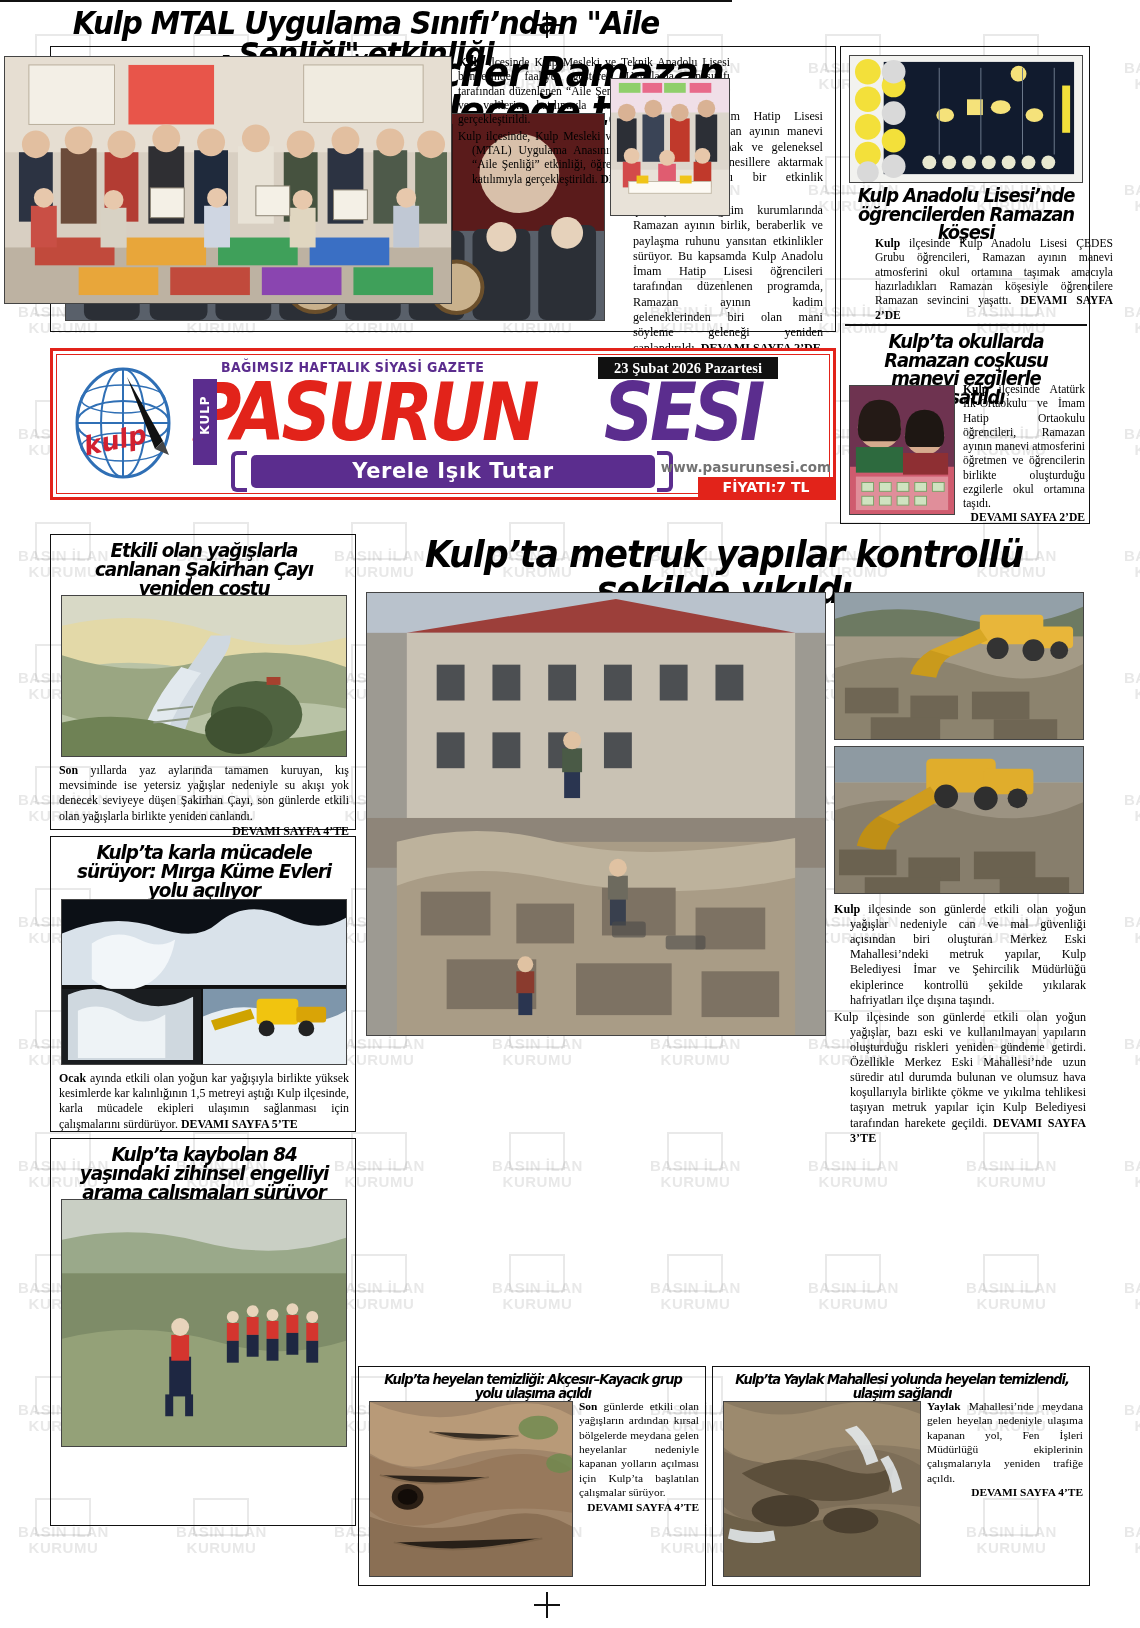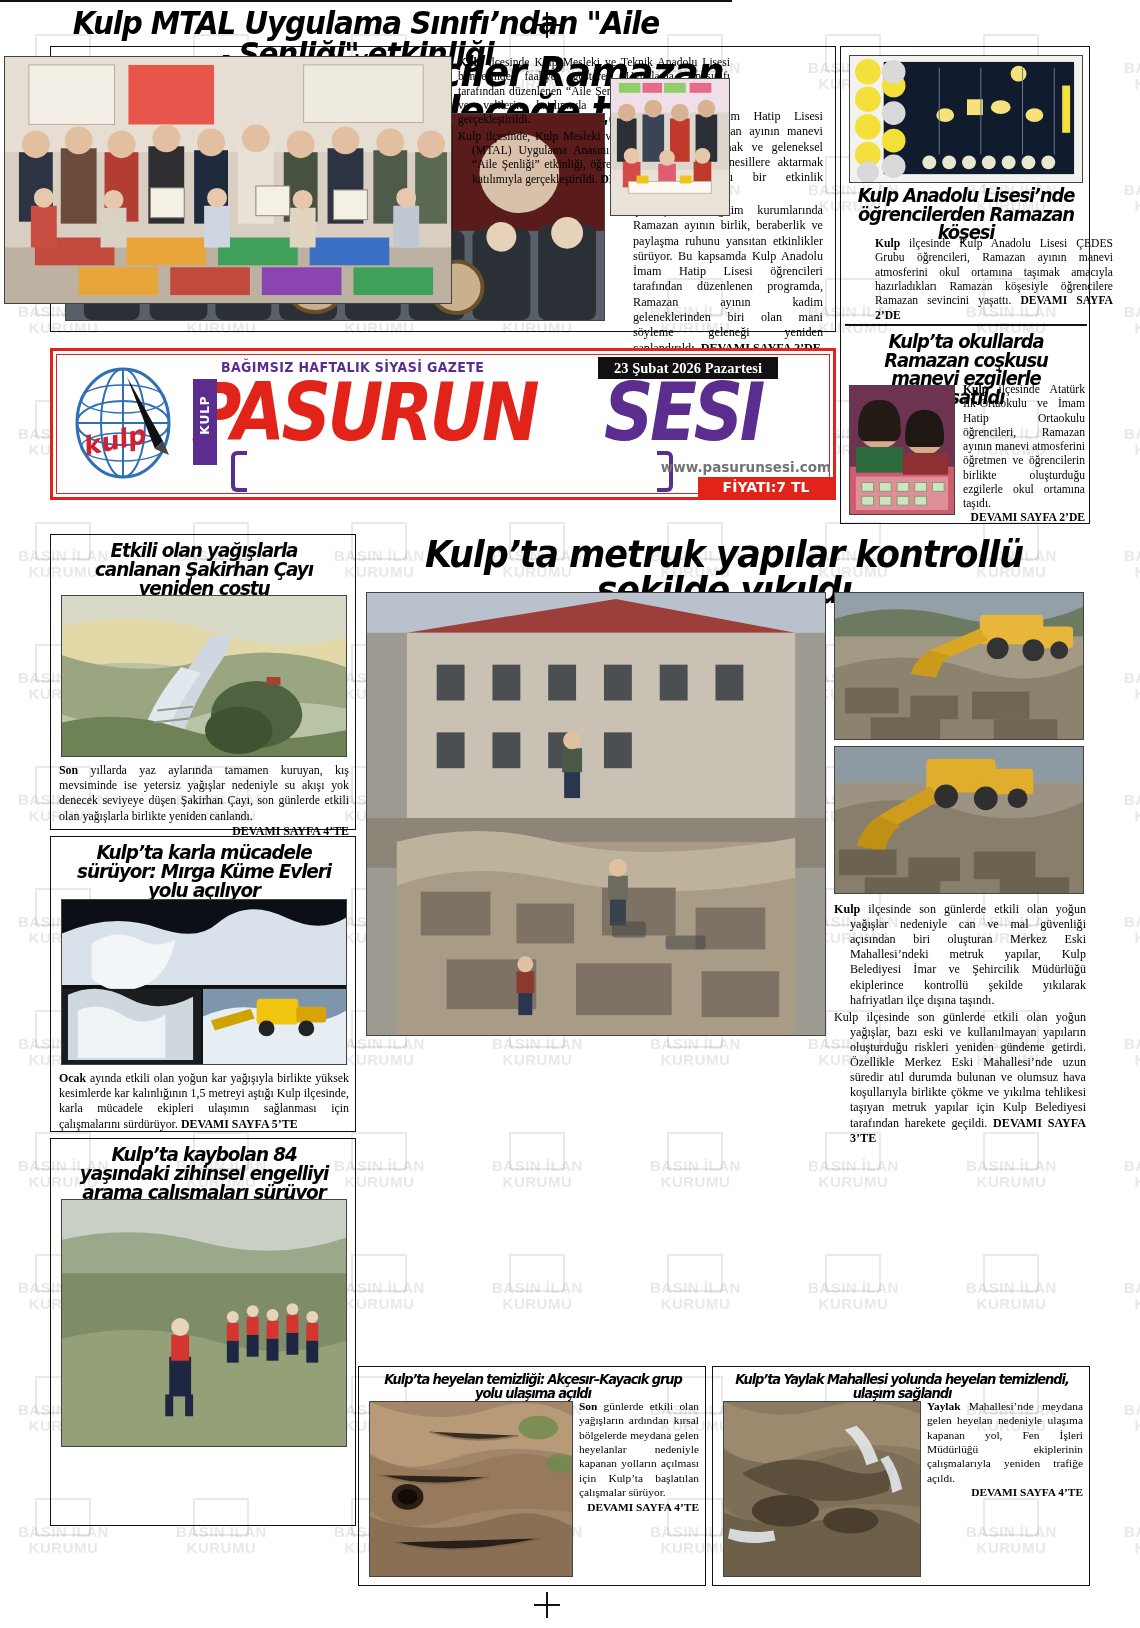--- a/index.html
+++ b/index.html
@@ -708,20 +708,23 @@
   </div>
 
   <div id="kicker">BAĞIMSIZ HAFTALIK SİYASİ GAZETE</div>
   <div id="mast-pasurun">PASURUN</div>
   <div id="mast-sesi">SESİ</div>
   <div id="kulp-tab">
     <span>KULP</span>
   </div>
   <div class="brkt" id="brkt-l"></div>
   <div class="brkt" id="brkt-r"></div>
+  <div id="slogan-bar">
+    <span>Yerele Işık Tutar</span>
+  </div>
   <div id="date-tag">
     <span>23 Şubat 2026 Pazartesi</span>
   </div>
   <div id="site-url">www.pasurunsesi.com</div>
   <div id="price-tag">
     <span>FİYATI:7 TL</span>
   </div>
 </div>
 
 <div class="box" id="lc1">

